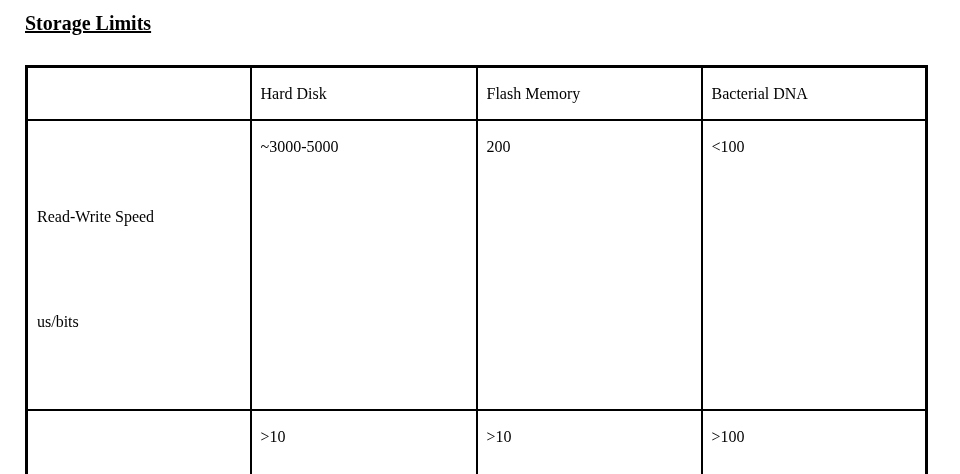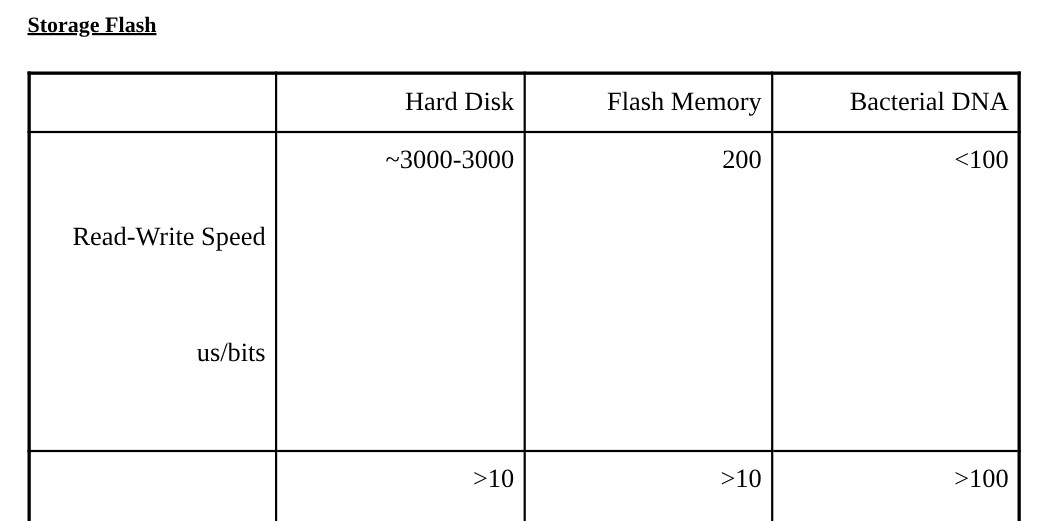--- a/index.html
+++ b/index.html
@@ -32,42 +32,42 @@
     top: 65px;
     width: 900px;
     border-collapse: collapse;
     table-layout: fixed;
     border: 3px solid #000000;
   }
   table.storage-table th,
   table.storage-table td {
     border: 2px solid #000000;
     vertical-align: top;
-    text-align: right;
-    font-size: 24px;
+    text-align: left;
+    font-size: 16px;
     font-weight: normal;
     padding: 8px 8px 0 9px;
     line-height: 35px;
     white-space: pre-wrap;
     overflow: hidden;
   }
   table.storage-table thead tr { height: 53px; }
   table.storage-table tbody tr { height: 85px; }
   col.c0 { width: 224px; }
   col.c1 { width: 226px; }
   col.c2 { width: 225px; }
   col.c3 { width: 225px; }
   .label-line { white-space: pre-wrap; }
 </style>
 </head>
 <body>
 
 <div class="page">
 
-  <h1 class="doc-title">Storage Flash</h1>
+  <h1 class="doc-title">Storage Limits</h1>
 
   <table class="storage-table">
     <colgroup>
       <col class="c0">
         <col class="c1">
         <col class="c2">
         <col class="c3">
     </colgroup>
     <thead>
       <tr>
@@ -76,21 +76,21 @@
         <th>Flash Memory</th>
         <th>Bacterial DNA</th>
       </tr>
     </thead>
     <tbody>
       <tr>
         <td>
           <div class="label-line">Read-Write Speed</div>
           <div class="label-line">us/bits</div>
         </td>
-        <td>~3000-3000</td>
+        <td>~3000-5000</td>
         <td>200</td>
         <td>&lt;100</td>
       </tr>
       <tr>
         <td>
           
           
         </td>
         <td>&gt;10</td>
         <td>&gt;10</td>

